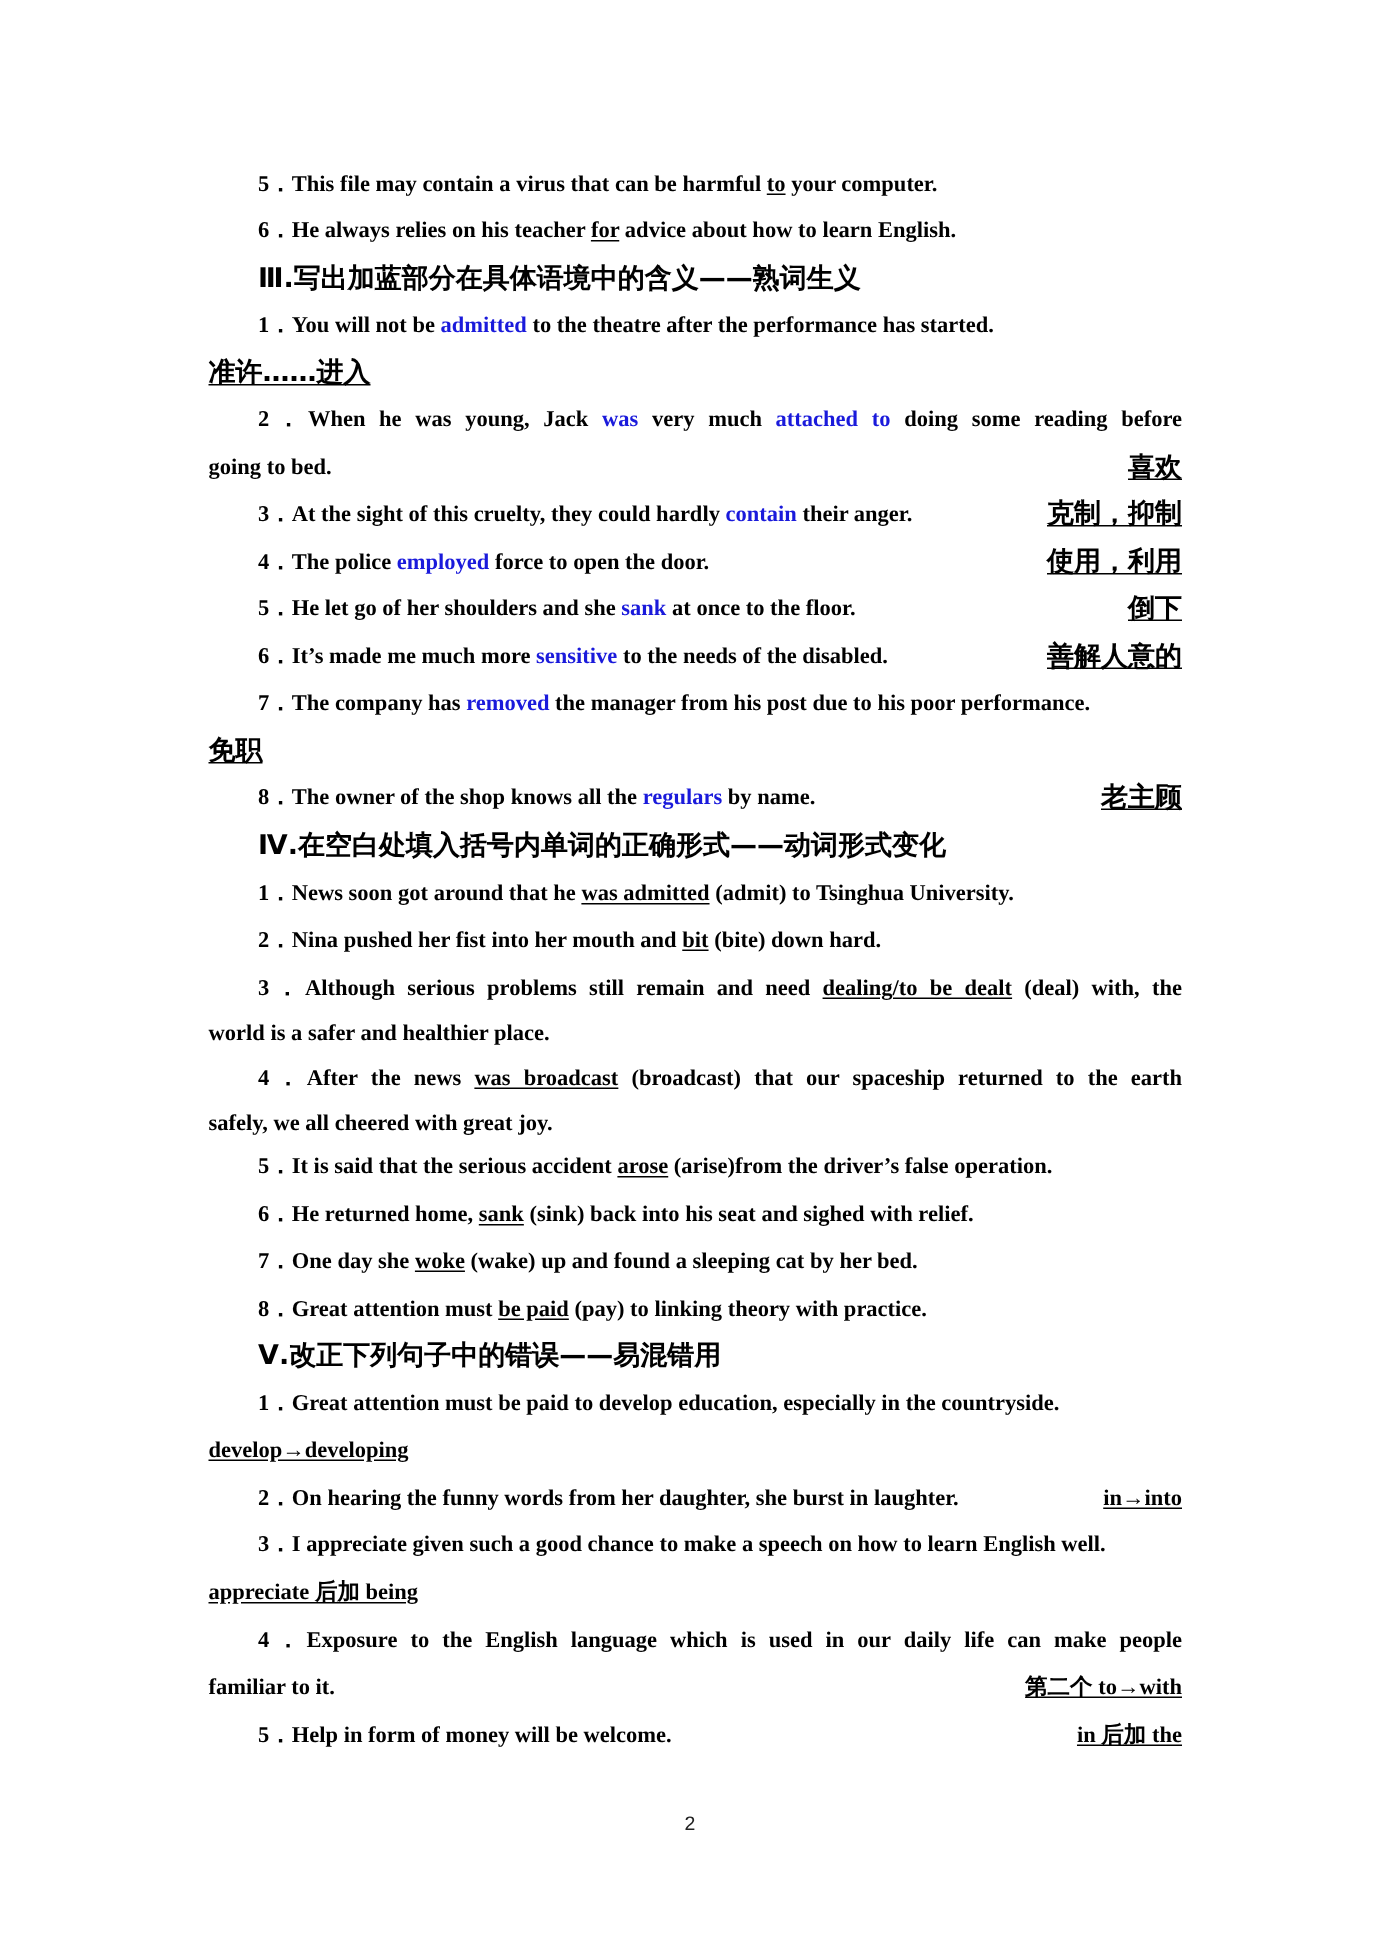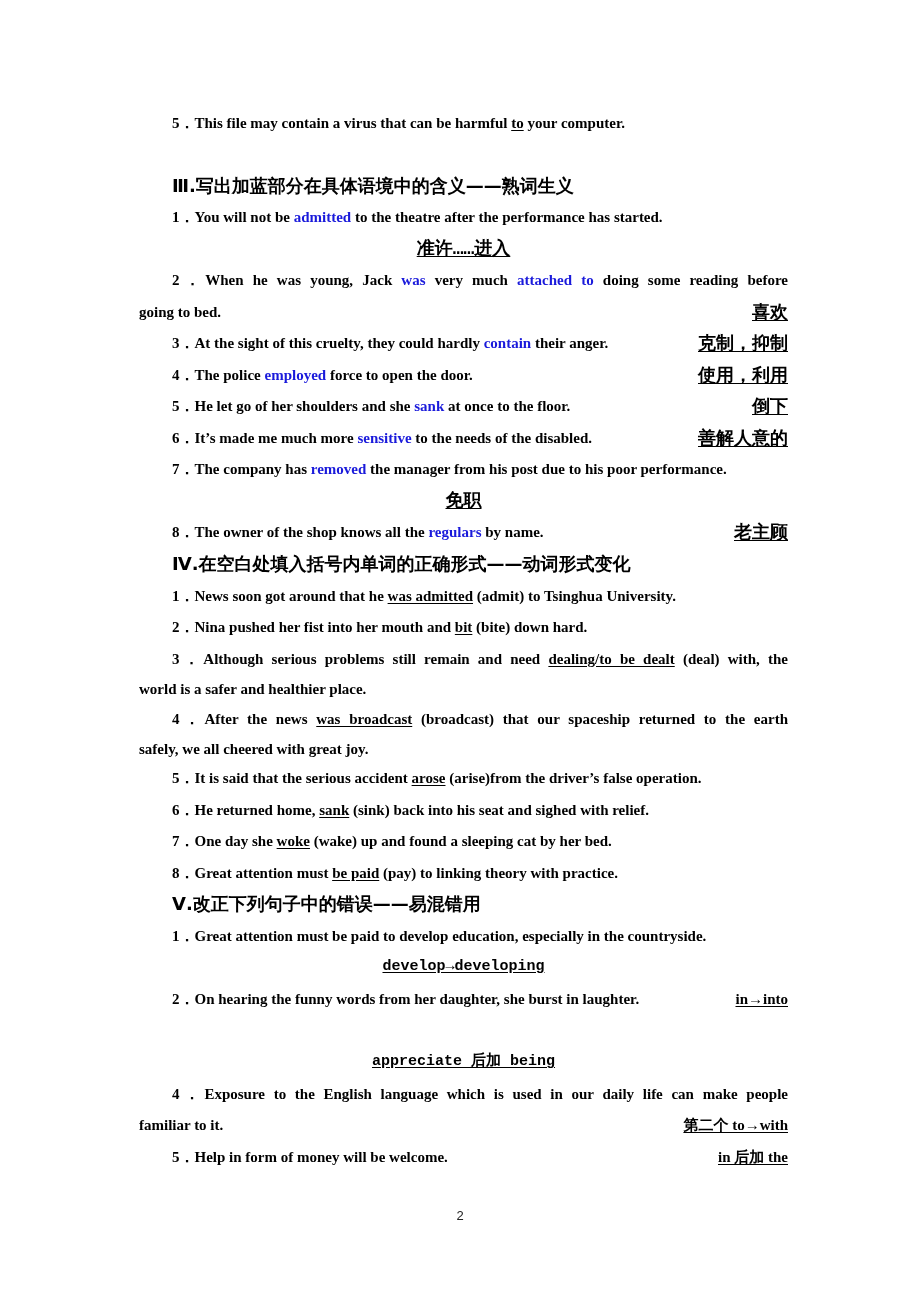--- a/index.html
+++ b/index.html
@@ -7,31 +7,34 @@
          font-family: "Liberation Serif", "DejaVu Serif", serif; color: #000; }
   .page { position: absolute; left: 0; top: 0; width: 920px; height: 1302px; padding-left: 48px; }
   .line { position: absolute; left: 139px; width: 649px; font-size: 15px; font-weight: bold;
           line-height: 20px; white-space: nowrap; }
   .ind { padding-left: 33px; box-sizing: border-box; }
   .just { text-align: justify; text-align-last: justify; white-space: normal; }
   .heading { font-family: "DejaVu Sans", "Liberation Sans", sans-serif; font-size: 18px; }
   .blue { color: #1a1adb; text-align: center; }
   .u { text-decoration: underline; text-underline-offset: 2px; }
   .ans { position: absolute; right: 0; top: 0; text-decoration: underline; text-underline-offset: 2px; }
-  .ans-line { text-align: center; font-family: Liberation Mono, monospace; }
+  .ans-line { text-align: left; }
   .pageno { position: absolute; left: 0; width: 920px; top: 1208px; text-align: center;
             font-family: "Liberation Sans", sans-serif; font-size: 13px; color: #222; }
 </style>
 </head>
 <body>
 
 <div class="page">
 
   <div class="line ind" style="top:113px">
     <span>5．</span><span>This file may contain a virus that can be harmful </span><span class="u">to</span><span> your computer.</span>
+  </div>
+  <div class="line ind" style="top:144px">
+    <span>6．</span><span>He always relies on his teacher </span><span class="u">for</span><span> advice about how to learn English.</span>
   </div>
 
   <div class="line ind heading" style="top:176px">Ⅲ.写出加蓝部分在具体语境中的含义——熟词生义</div>
 
   <div class="line ind" style="top:207px">
     <span>1．</span><span>You will not be </span><span class="blue">admitted</span><span> to the theatre after the performance has started.</span>
   </div>
   <div class="line ans-line heading" style="top:239px">
     <span class="u">准许……进入</span>
   </div>
@@ -109,20 +112,23 @@
   <div class="line ind" style="top:926px">
     <span>1．</span><span>Great attention must be paid to develop education, especially in the countryside.</span>
   </div>
   <div class="line ans-line" style="top:957px">
     <span class="u">develop→developing</span>
   </div>
   <div class="line ind" style="top:989px">
     <span>2．</span><span>On hearing the funny words from her daughter, she burst in laughter.</span>
     <span class="ans">in→into</span>
   </div>
+  <div class="line ind" style="top:1020px">
+    <span>3．</span><span>I appreciate given such a good chance to make a speech on how to learn English well.</span>
+  </div>
   <div class="line ans-line" style="top:1052px">
     <span class="u">appreciate 后加 being</span>
   </div>
   <div class="line ind just" style="top:1084px">
     <span>4．</span><span>Exposure to the English language which is used in our daily life can make people</span>
   </div>
   <div class="line" style="top:1115px">
     <span>familiar to it.</span>
     <span class="ans">第二个 to→with</span>
   </div>

